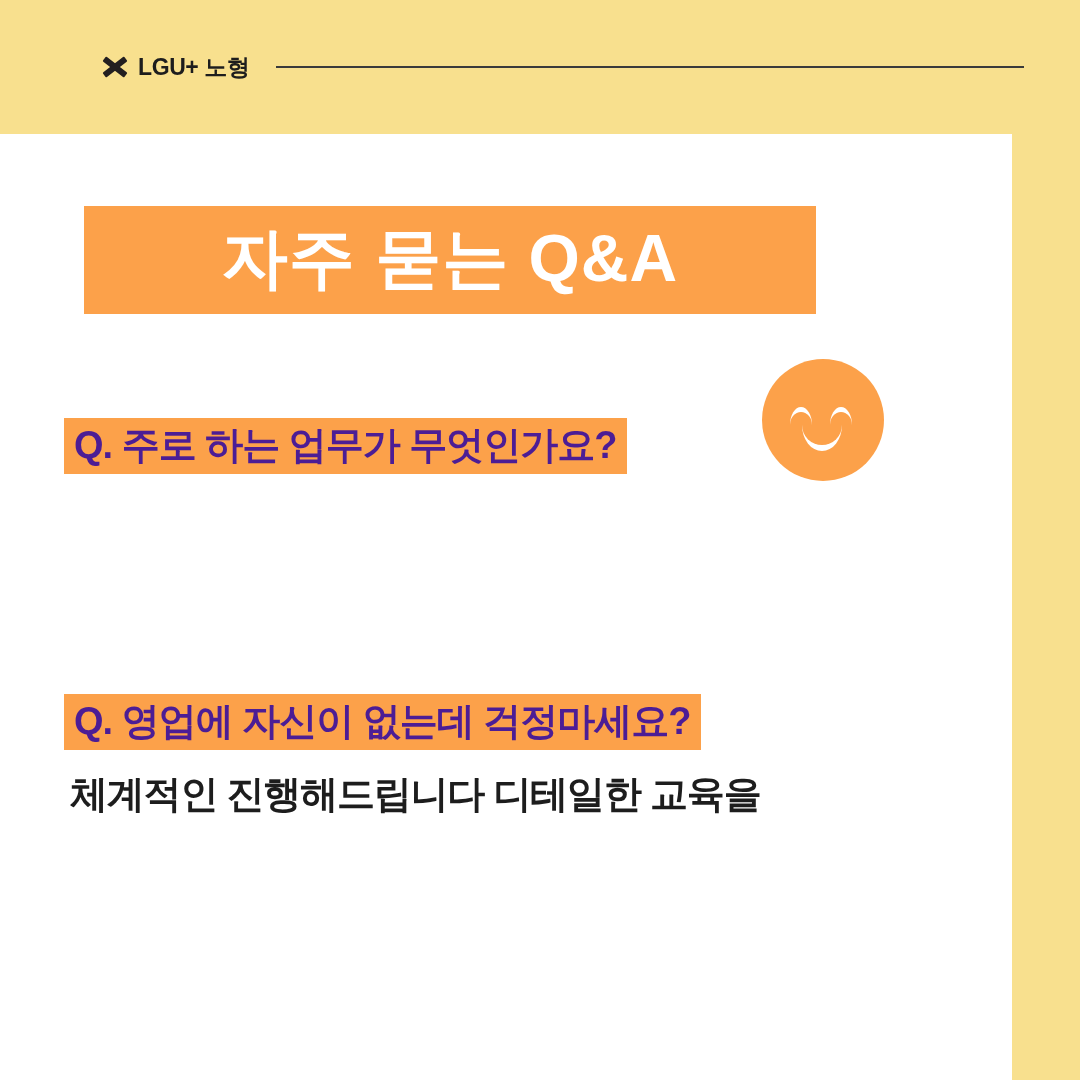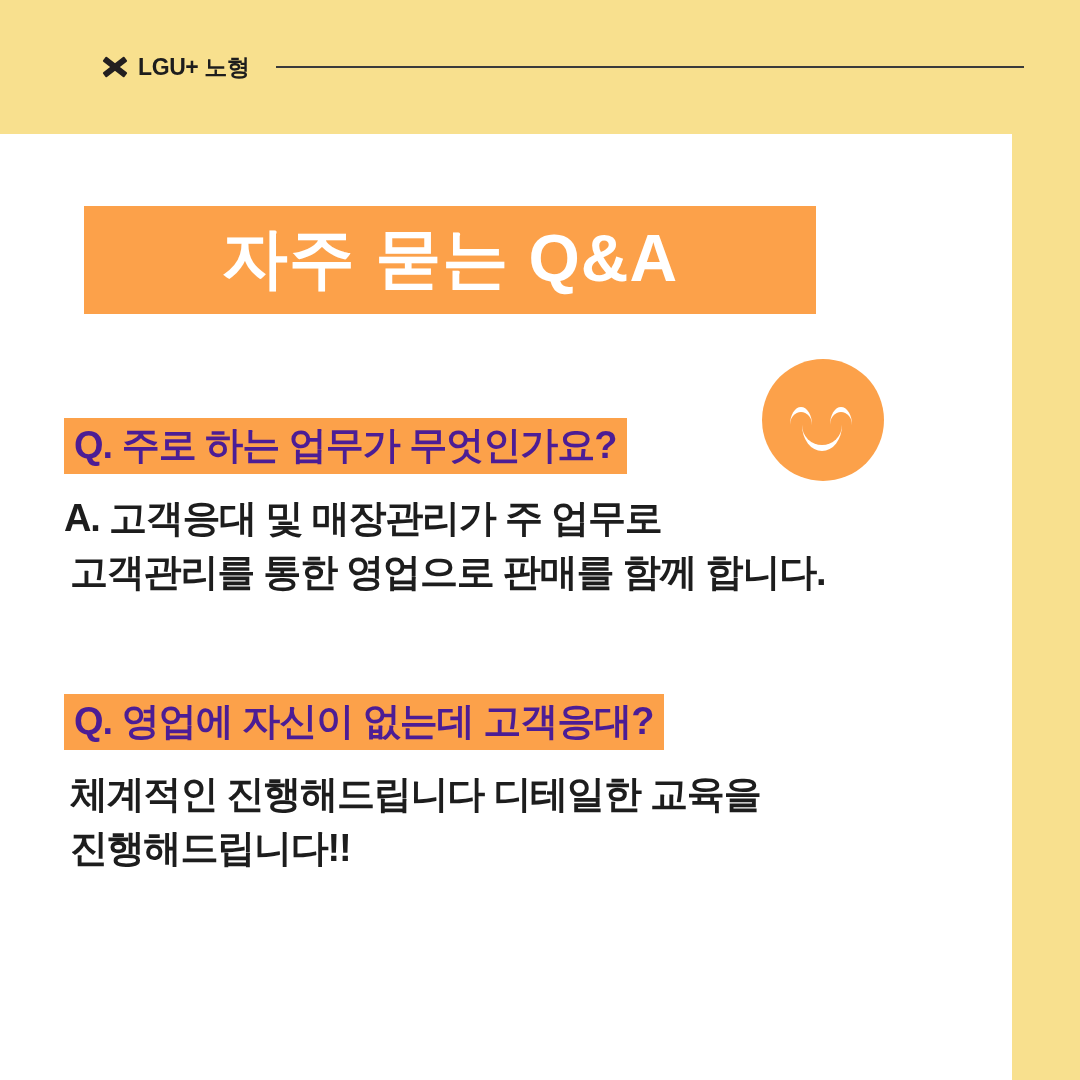--- a/index.html
+++ b/index.html
@@ -188,28 +188,23 @@
     </div>
 
     <div class="smiley">
       <span class="eye left"></span>
       <span class="eye right"></span>
       <span class="mouth"></span>
     </div>
 
     <div class="qa first">
       <div class="q-line">Q. 주로 하는 업무가 무엇인가요?</div>
-      <div class="a-block">
-        <span class="a-line">A. 고객응대 및 매장관리가 주 업무로</span>
-        <span class="a-line indent">고객관리를 통한 영업으로 판매를 함께 합니다.</span>
-      </div>
     </div>
 
     <div class="qa second">
-      <div class="q-line">Q. 영업에 자신이 없는데 고객응대?</div>
+      <div class="q-line">Q. 영업에 자신이 없는데 걱정마세요?</div>
       <div class="a-block">
         <span class="a-line indent">체계적인 진행해드립니다 디테일한 교육을</span>
-        <span class="a-line indent">진행해드립니다!!</span>
       </div>
     </div>
 
   </div>
 </div>
 
 </body></html>

